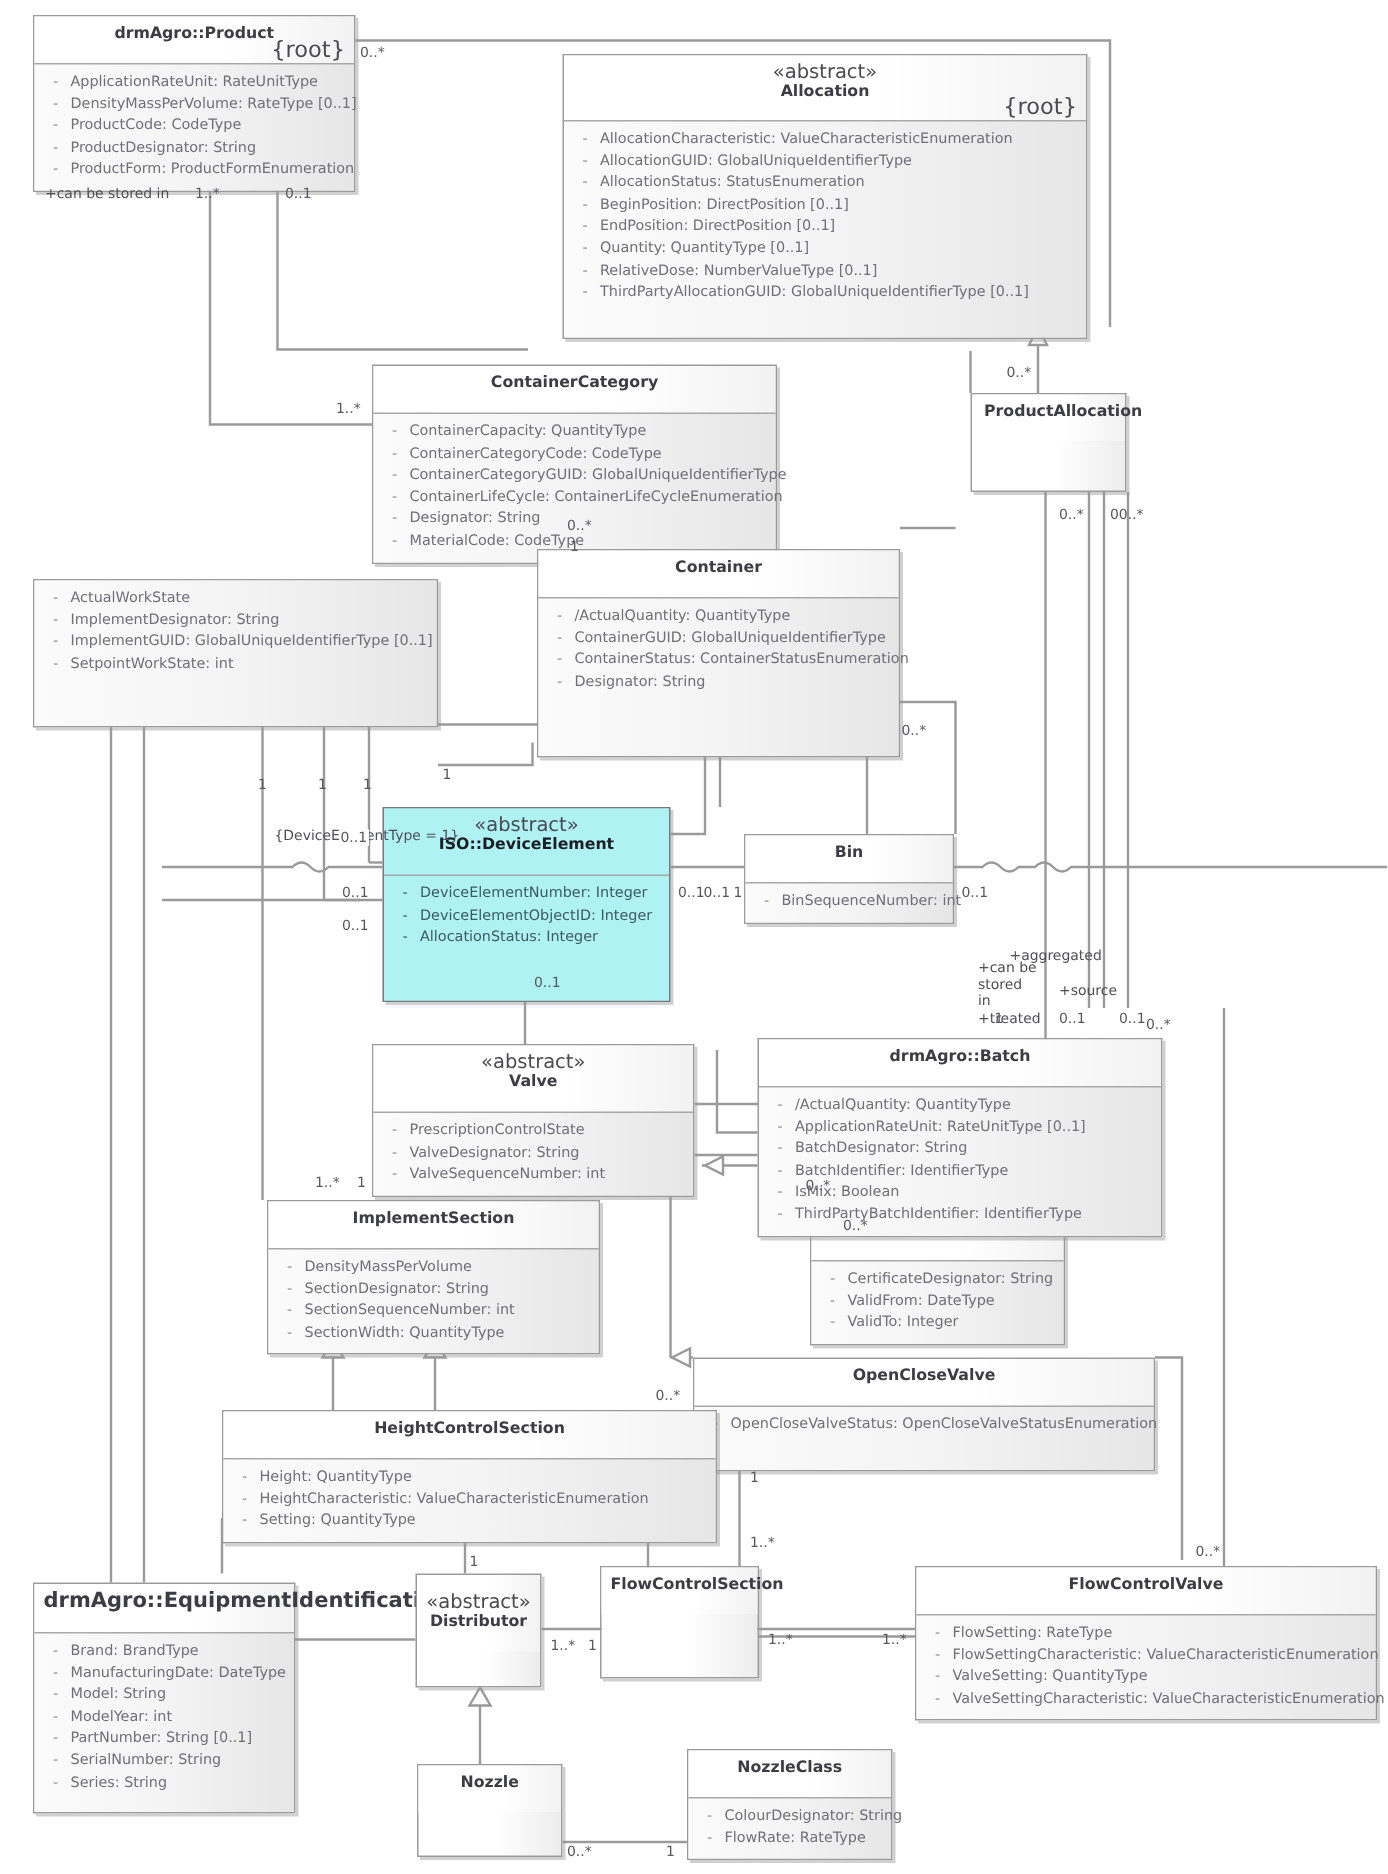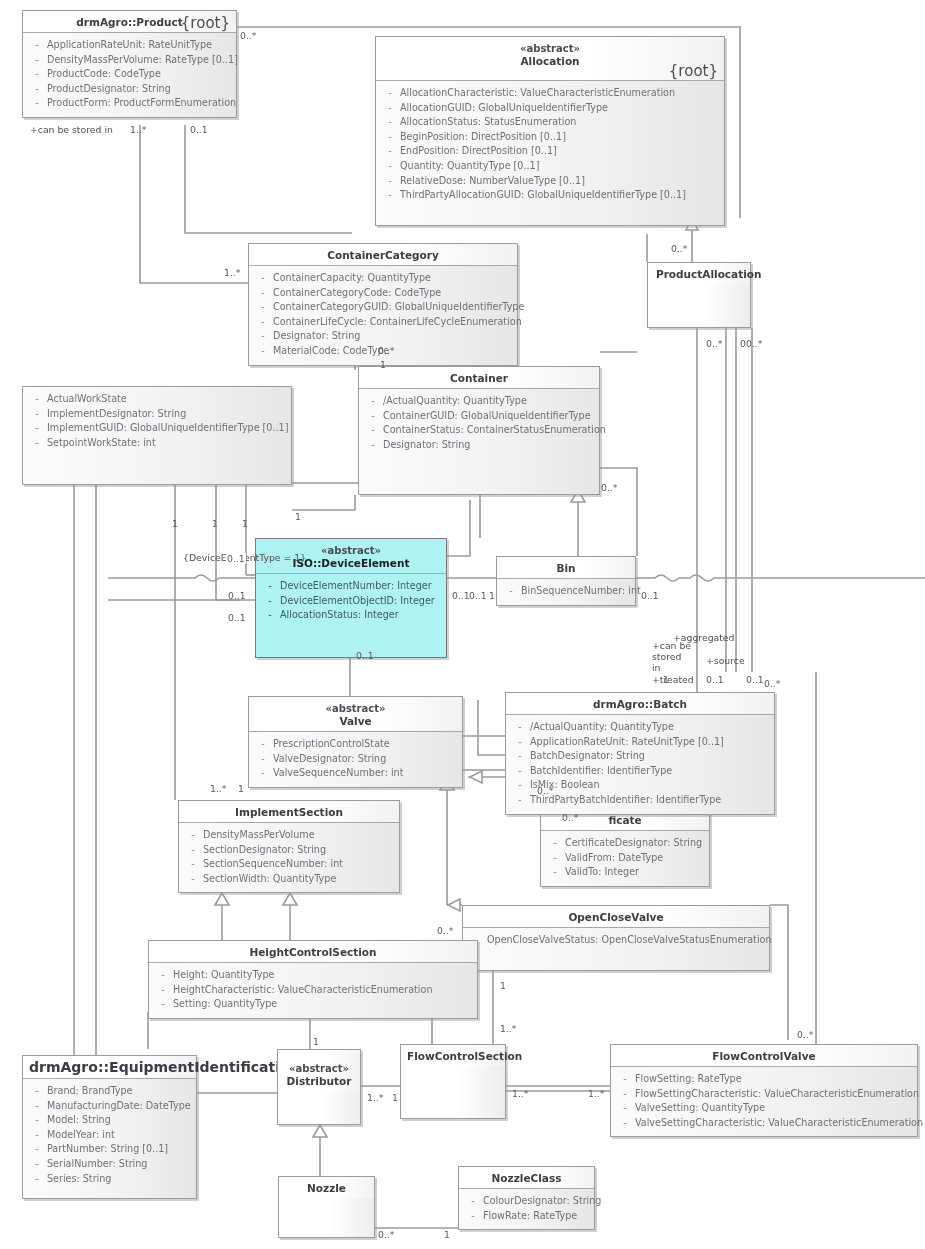--- a/index.html
+++ b/index.html
@@ -23,31 +23,31 @@
   .cls{
     position:absolute;
     box-sizing:border-box;
     border:1.6px solid #9b9b9b;
     background:linear-gradient(to right,#ffffff 0%,#ffffff 55%,#ededed 100%);
     box-shadow:2px 2px 0 rgba(150,150,150,.45);
     z-index:5;
   }
   .cls .hd{
     position:relative;
-    padding:5px 6px 3px 6px;
+    padding:5px 6px 13px 6px;
     text-align:center;
     font-size:10.5px;
     font-weight:bold;
     color:#3c3c44;
     line-height:13px;
     background:linear-gradient(to right,#ffffff 0%,#ffffff 60%,#f2f2f2 100%);
   }
   .cls.sep .hd{border-bottom:1.4px solid #a8a8a8;}
   .cls .stereo{
-    display:block;font-weight:bold;font-size:10px;color:#4a4a52;
+    display:block;font-weight:normal;font-size:13px;color:#4a4a52;
   }
   .cls .root{
     position:absolute;right:6px;bottom:2px;
     font-size:15px;font-weight:normal;color:#4a4a52;
   }
   .cls .bd{
     padding:5px 4px 6px 4px;
     background:linear-gradient(to right,#fbfbfb 0%,#f4f4f4 50%,#e6e6e6 100%);
   }
   .attr{

